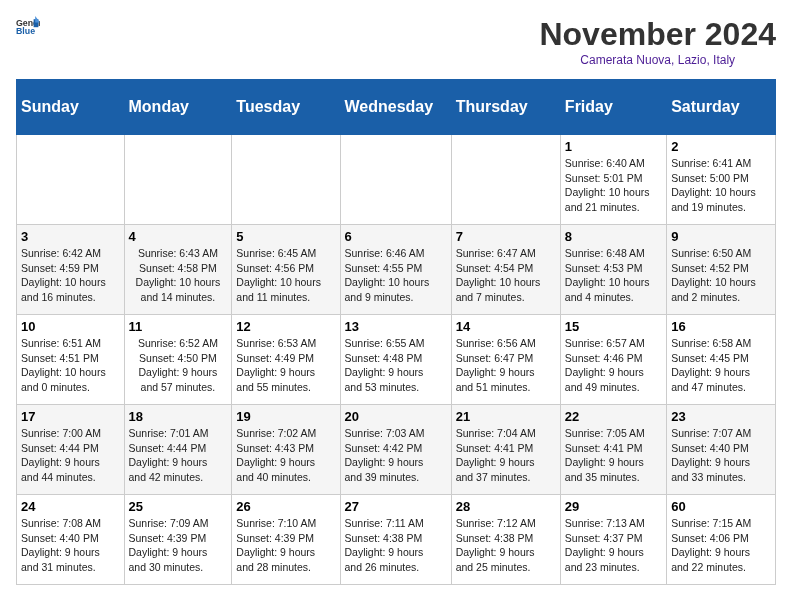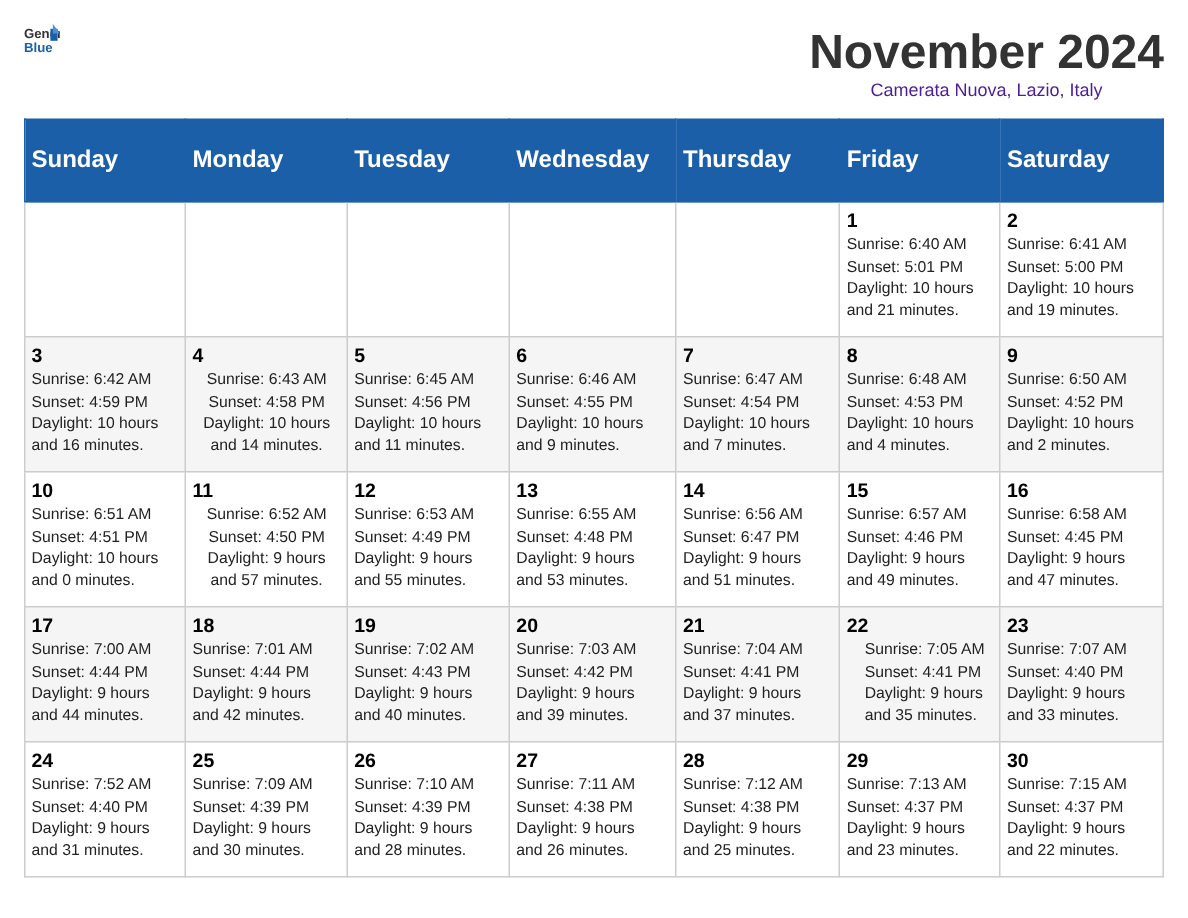--- a/index.html
+++ b/index.html
@@ -262,37 +262,37 @@
         </td>
         <td>
           <div class="day-number">21</div>
           <div class="day-info" style="white-space: pre-line;">Sunrise: 7:04 AM
 Sunset: 4:41 PM
 Daylight: 9 hours
 and 37 minutes.</div>
         </td>
         <td>
           <div class="day-number">22</div>
-          <div class="day-info" style="white-space: pre-line; margin-left: 12px;">Sunrise: 7:05 AM
+          <div class="day-info" style="white-space: pre-line;">Sunrise: 7:05 AM
 Sunset: 4:41 PM
 Daylight: 9 hours
 and 35 minutes.</div>
         </td>
         <td>
           <div class="day-number">23</div>
           <div class="day-info" style="white-space: pre-line;">Sunrise: 7:07 AM
 Sunset: 4:40 PM
 Daylight: 9 hours
 and 33 minutes.</div>
         </td>
       </tr>
       <tr>
         <td>
           <div class="day-number">24</div>
-          <div class="day-info" style="white-space: pre-line;">Sunrise: 7:52 AM
+          <div class="day-info" style="white-space: pre-line;">Sunrise: 7:08 AM
 Sunset: 4:40 PM
 Daylight: 9 hours
 and 31 minutes.</div>
         </td>
         <td>
           <div class="day-number">25</div>
           <div class="day-info" style="white-space: pre-line;">Sunrise: 7:09 AM
 Sunset: 4:39 PM
 Daylight: 9 hours
 and 30 minutes.</div>
@@ -319,21 +319,21 @@
 and 25 minutes.</div>
         </td>
         <td>
           <div class="day-number">29</div>
           <div class="day-info" style="white-space: pre-line;">Sunrise: 7:13 AM
 Sunset: 4:37 PM
 Daylight: 9 hours
 and 23 minutes.</div>
         </td>
         <td>
-          <div class="day-number">30</div>
+          <div class="day-number">60</div>
           <div class="day-info" style="white-space: pre-line;">Sunrise: 7:15 AM
-Sunset: 4:37 PM
+Sunset: 4:06 PM
 Daylight: 9 hours
 and 22 minutes.</div>
         </td>
       </tr>
     </tbody>
 </table>
 
 </body></html>

